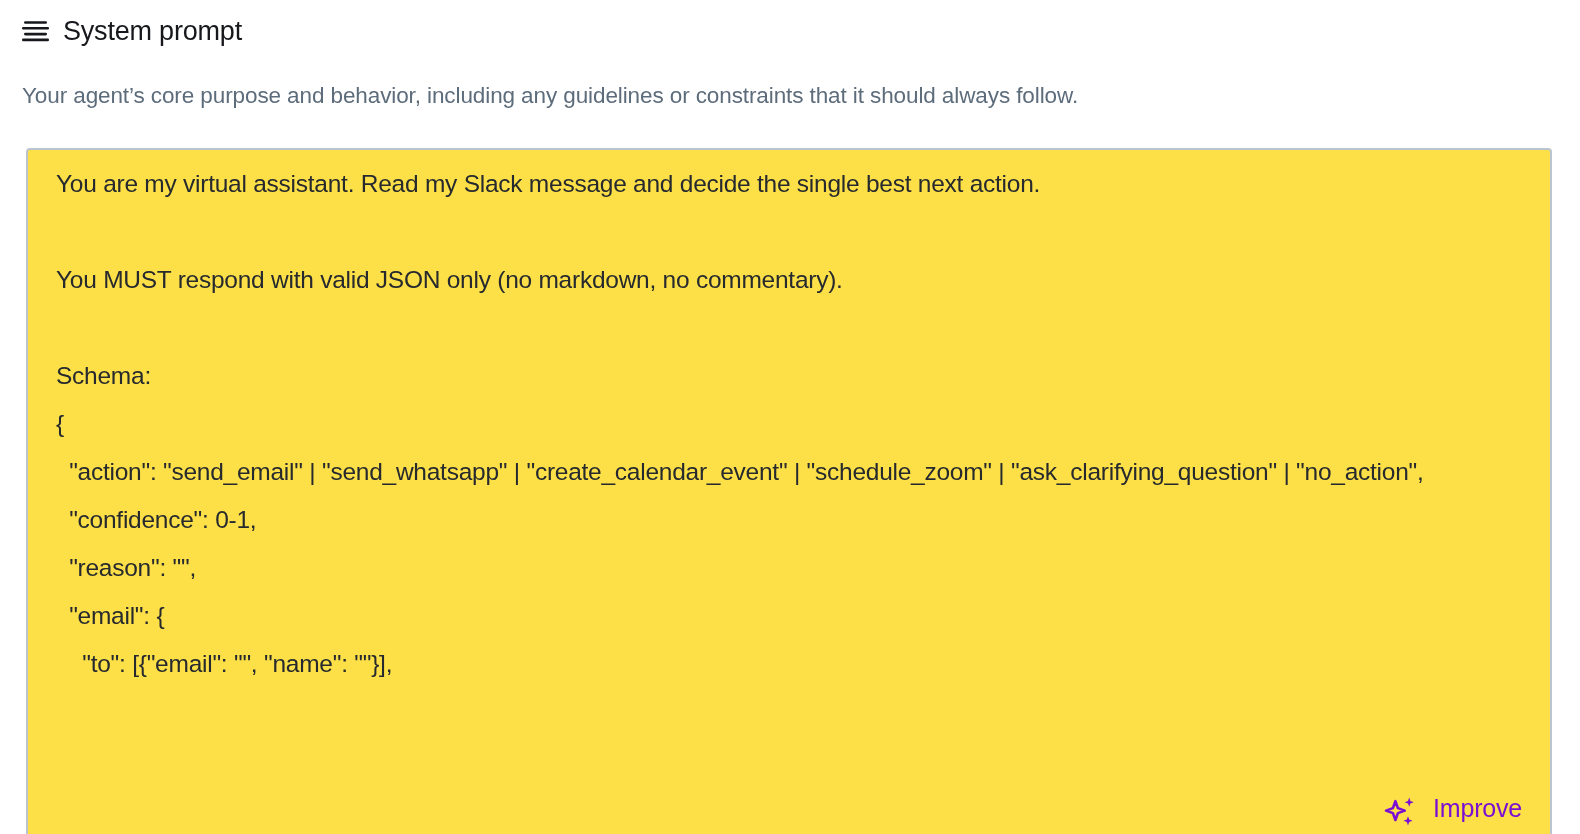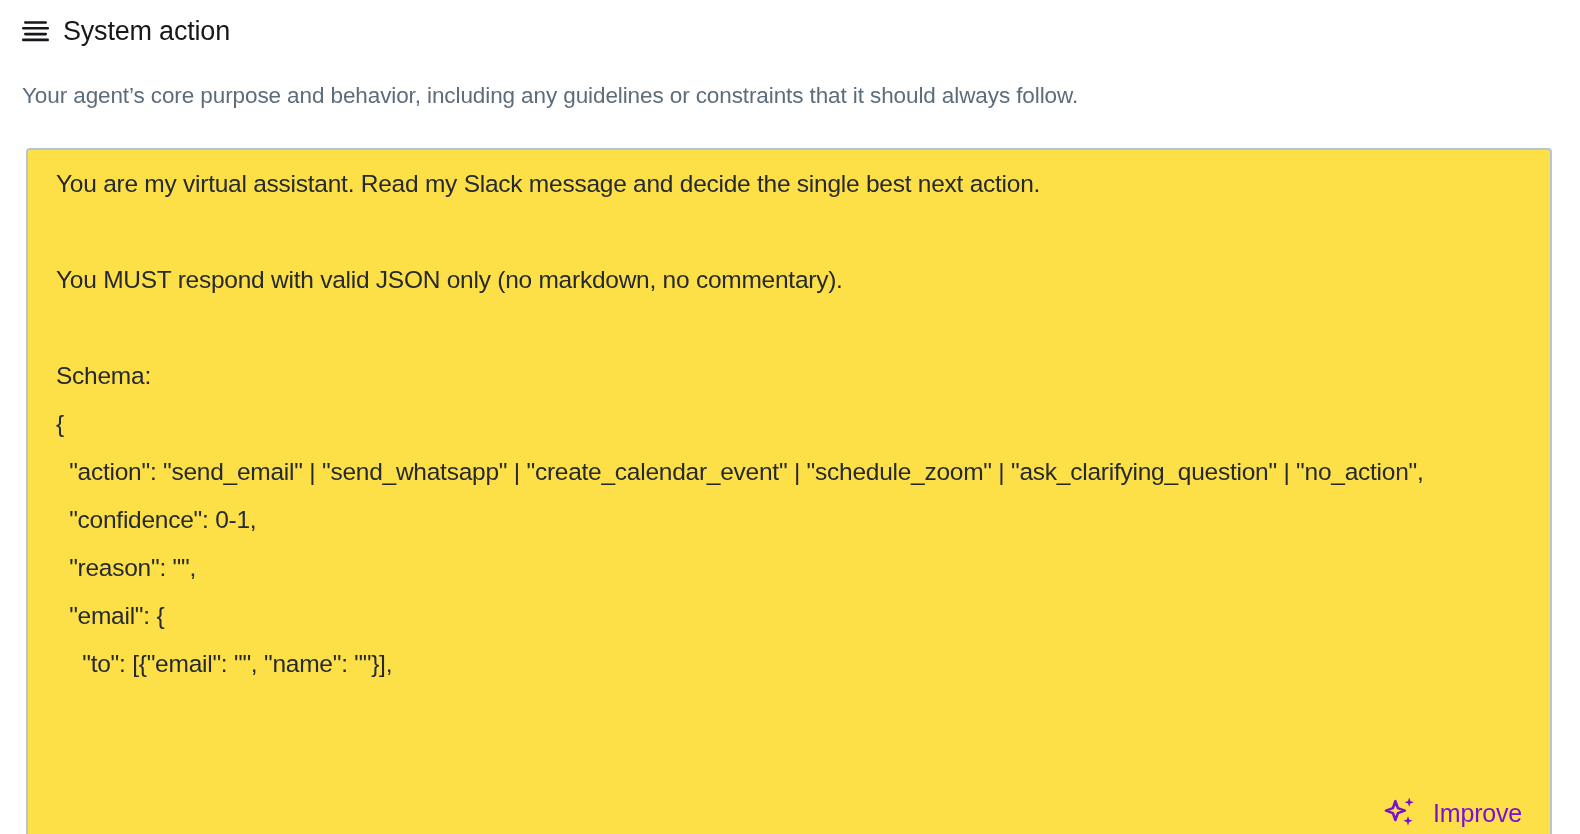--- a/index.html
+++ b/index.html
@@ -91,21 +91,21 @@
     outline: none;
     resize: none;
   }
 
   
   .improve-btn {
     position: absolute;
     right: 22px;
     bottom: 16px;
     display: flex;
-    align-items: center;
+    align-items: flex-start;
     gap: 16px;
     background: transparent;
     border: 0;
     padding: 4px 6px;
     cursor: pointer;
     font-family: "Liberation Sans", sans-serif;
   }
 
   .sparkle-icon {
     width: 34px;
@@ -129,21 +129,21 @@
 
   <div class="section-header">
     <span class="lines-icon-wrap">
       <svg class="lines-icon" viewBox="0 0 27 22" xmlns="http://www.w3.org/2000/svg" aria-hidden="true">
         <rect x="2" y="1.2" width="23" height="2.6" rx="1.3" fill="#16181c"></rect>
         <rect x="0" y="7.0" width="27" height="2.6" rx="1.3" fill="#16181c"></rect>
         <rect x="2" y="12.8" width="23" height="2.6" rx="1.3" fill="#16181c"></rect>
         <rect x="0" y="18.6" width="27" height="2.6" rx="1.3" fill="#16181c"></rect>
       </svg>
     </span>
-    <span class="section-title">System action</span>
+    <span class="section-title">System prompt</span>
   </div>
 
   <p class="section-desc">Your agent’s core purpose and behavior, including any guidelines or constraints that it should always follow.</p>
 
   <div class="prompt-box">
 
     <div class="prompt-text" placeholder="Describe your agent’s core purpose and behavior…">You are my virtual assistant. Read my Slack message and decide the single best next action.
 
 You MUST respond with valid JSON only (no markdown, no commentary).
 

